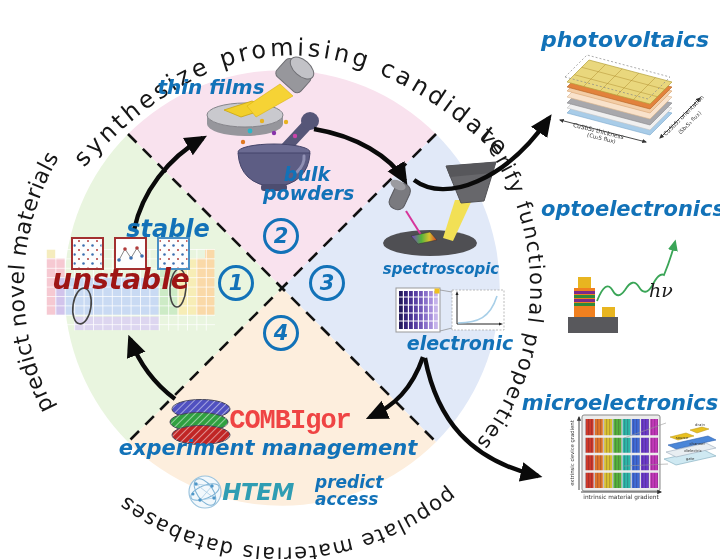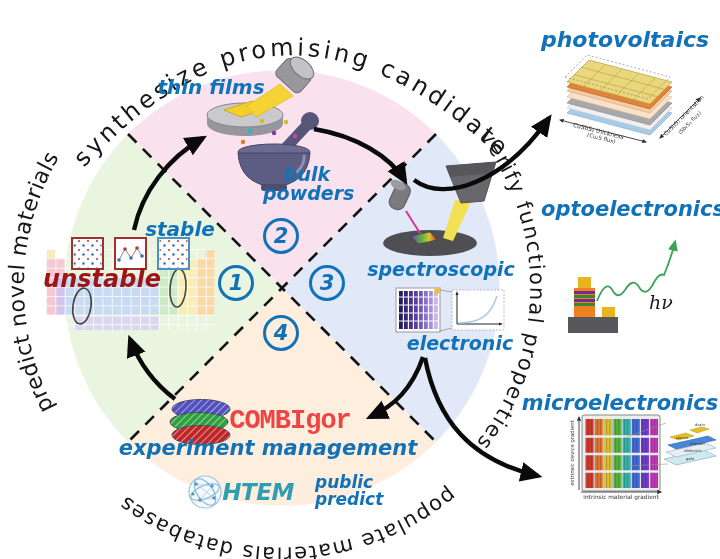--- a/index.html
+++ b/index.html
@@ -278,27 +278,27 @@
   </g>
 </svg>
 
 <div class="step" style="left:236px;top:283px;">1</div>
 <div class="step" style="left:281px;top:236px;">2</div>
 <div class="step" style="left:327px;top:283px;">3</div>
 <div class="step" style="left:281px;top:333px;">4</div>
 
 <div class="lbl" style="left:211px;top:87px;font-size:20px;">thin films</div>
 <div class="lbl wrap" style="left:307px;top:184px;font-size:19px;width:88px;">bulk powders</div>
-<div class="lbl" style="left:180px;top:229px;font-size:20px;">stable</div>
-<div class="lbl" style="left:102px;top:279px;font-size:24px;color:#9e1515;">unstable</div>
-<div class="lbl" style="left:441px;top:269px;font-size:19px;">spectroscopic</div>
+<div class="lbl" style="left:168px;top:229px;font-size:24px;">stable</div>
+<div class="lbl" style="left:121px;top:279px;font-size:28px;color:#9e1515;">unstable</div>
+<div class="lbl" style="left:441px;top:269px;font-size:15px;">spectroscopic</div>
 <div class="lbl" style="left:460px;top:343px;font-size:19px;">electronic</div>
 <div class="lbl" style="left:290px;top:421px;font-size:27px;font-style:normal;color:#ef4444;letter-spacing:-1px;font-family:Liberation Mono, monospace;">COMBIgor</div>
 <div class="lbl" style="left:268px;top:448px;font-size:21px;">experiment management</div>
 <div class="lbl" style="left:250px;top:492px;font-size:23px;color:#2f9db3;letter-spacing:-0.5px;padding-left:16px;">HTEM</div>
-<div class="lbl wrap" style="left:315px;top:491px;font-size:17px;width:64px;text-align:left;transform:translate(0,-50%);">public predict</div>
+<div class="lbl wrap" style="left:315px;top:491px;font-size:17px;width:64px;text-align:left;transform:translate(0,-50%);">predict access</div>
 
 <div class="lbl" style="left:625px;top:39px;font-size:22px;">photovoltaics</div>
 <div class="lbl" style="left:633px;top:209px;font-size:21px;">optoelectronics</div>
 <div class="lbl" style="left:620px;top:403px;font-size:21px;text-align:right;">microelectronics</div>
-<div class="lbl" style="left:661px;top:290px;font-size:19px;font-weight:normal;color:#1a1a1a;font-family:'DejaVu Serif',serif;margin-top:12px;">hν</div>
+<div class="lbl" style="left:661px;top:290px;font-size:19px;font-weight:normal;color:#1a1a1a;font-family:'DejaVu Serif',serif;">hν</div>
 
 </div>
 
 </body></html>

